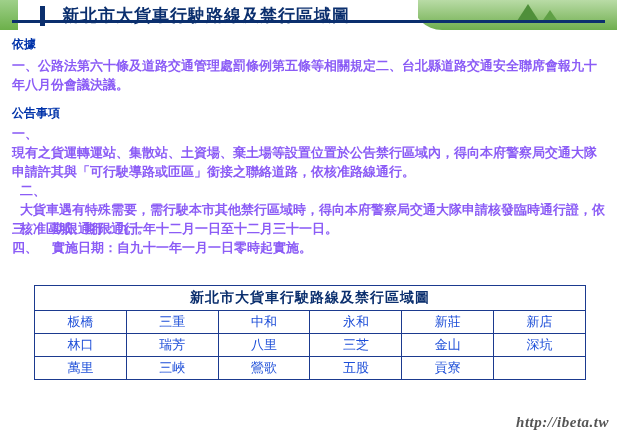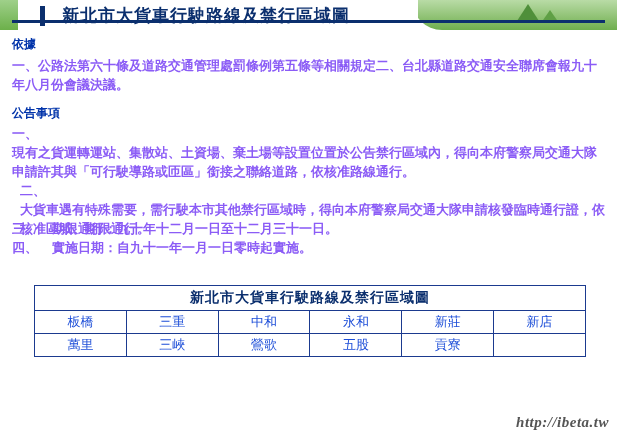--- a/index.html
+++ b/index.html
@@ -225,20 +225,28 @@
       </tr>
       <tr>
         <td>板橋</td>
         <td>三重</td>
         <td>中和</td>
         <td>永和</td>
         <td>新莊</td>
         <td>新店</td>
       </tr>
       <tr>
+        <td>林口</td>
+        <td>瑞芳</td>
+        <td>八里</td>
+        <td>三芝</td>
+        <td>金山</td>
+        <td>深坑</td>
+      </tr>
+      <tr>
         <td>萬里</td>
         <td>三峽</td>
         <td>鶯歌</td>
         <td>五股</td>
         <td>貢寮</td>
         <td></td>
       </tr>
     </tbody>
   </table>
 </div>

